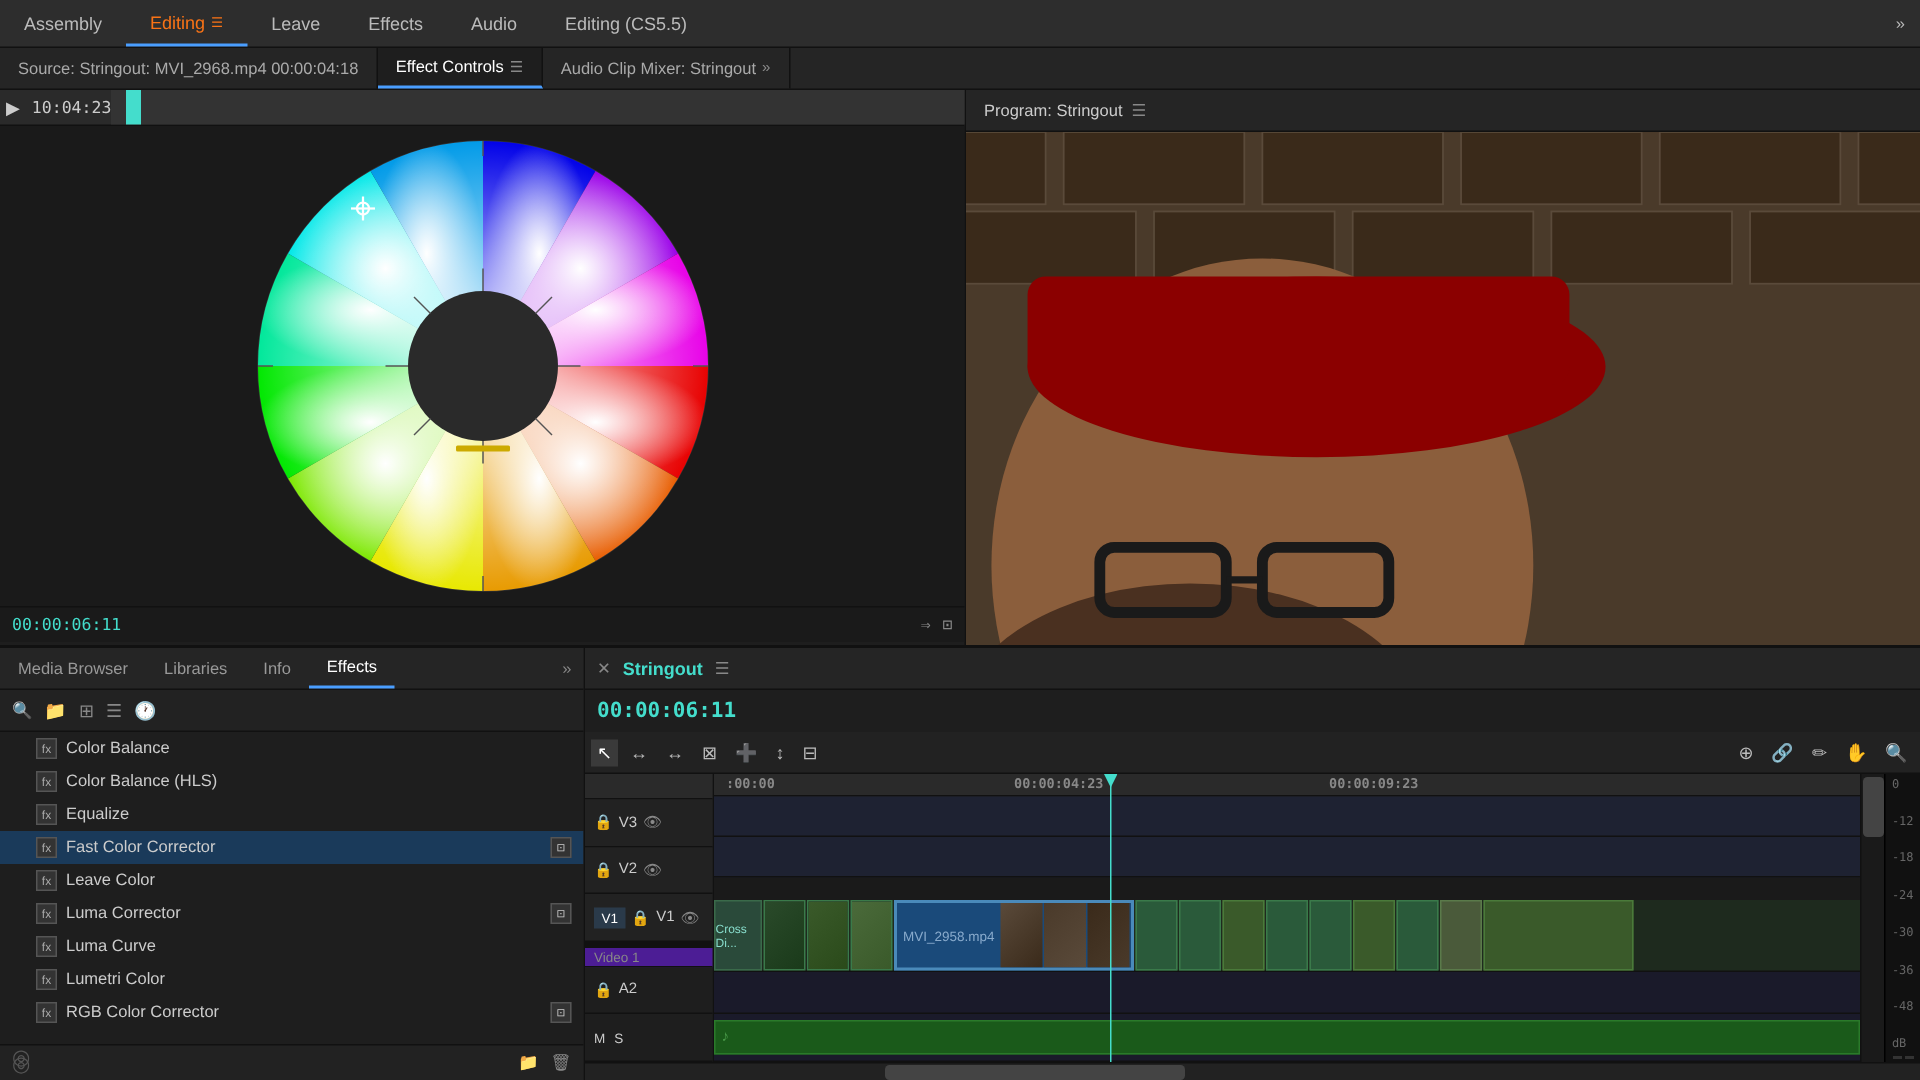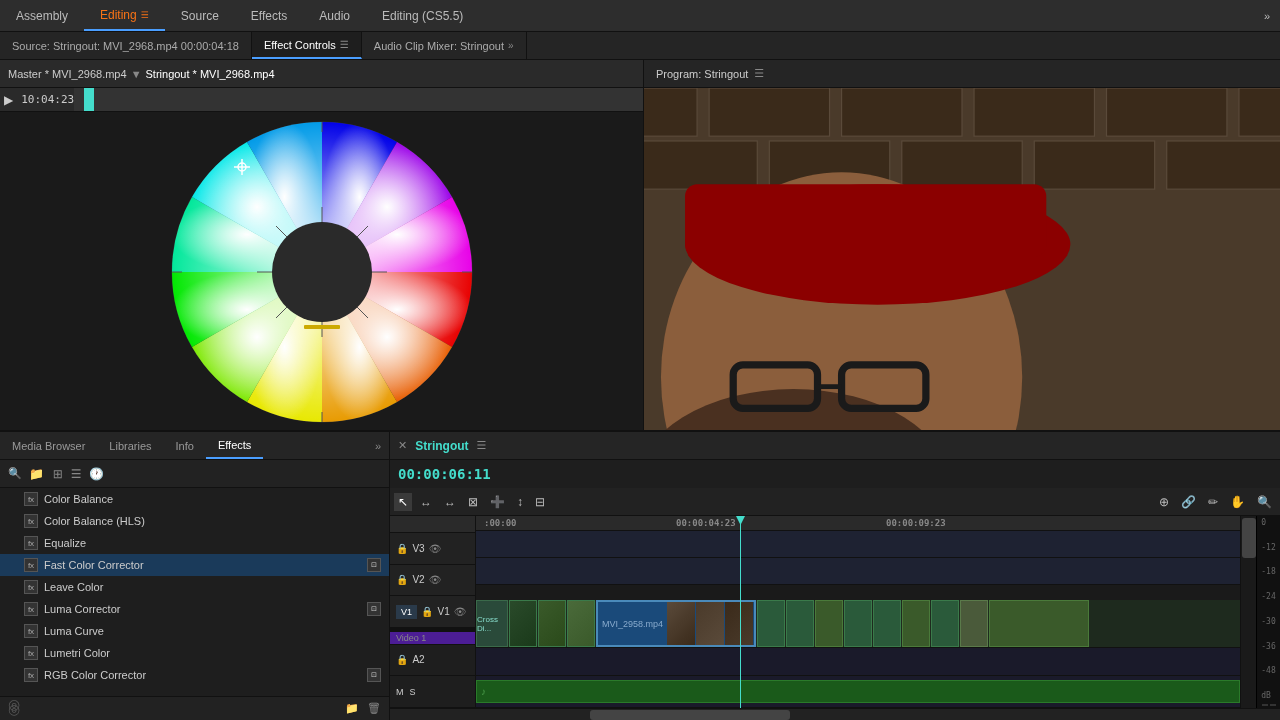--- a/index.html
+++ b/index.html
@@ -534,21 +534,21 @@
 
 <div class="top-nav">
   <div class="top-nav-item">
     <span>Assembly</span>
   </div>
   <div class="top-nav-item active">
     <span>Editing</span>
     <span class="nav-menu-icon">☰</span>
   </div>
   <div class="top-nav-item">
-    <span>Source</span>
+    <span>Leave</span>
   </div>
   <div class="top-nav-item">
     <span>Effects</span>
   </div>
   <div class="top-nav-item">
     <span>Audio</span>
   </div>
   <div class="top-nav-item">
     <span>Editing (CS5.5)</span>
   </div>
@@ -566,25 +566,20 @@
   <div class="source-tab">
     <span>Audio Clip Mixer: Stringout</span>
     <span class="tab-menu">»</span>
   </div>
 </div>
 
 <div class="main-layout">
 
   <div class="left-panel">
 
-    <div class="clip-header">
-      <span class="clip-name">Master * MVI_2968.mp4</span>
-      <span class="clip-arrow">▼</span>
-      <span class="clip-name-active">Stringout * MVI_2968.mp4</span>
-    </div>
 
     <div class="ec-timeline-header">
       <span class="ec-play-btn">▶</span>
       <span class="ec-timecode">10:04:23</span>
       <div class="ec-timeline-bar">
         <div class="ec-playhead"></div>
       </div>
     </div>
 
     <div class="wheel-container">

